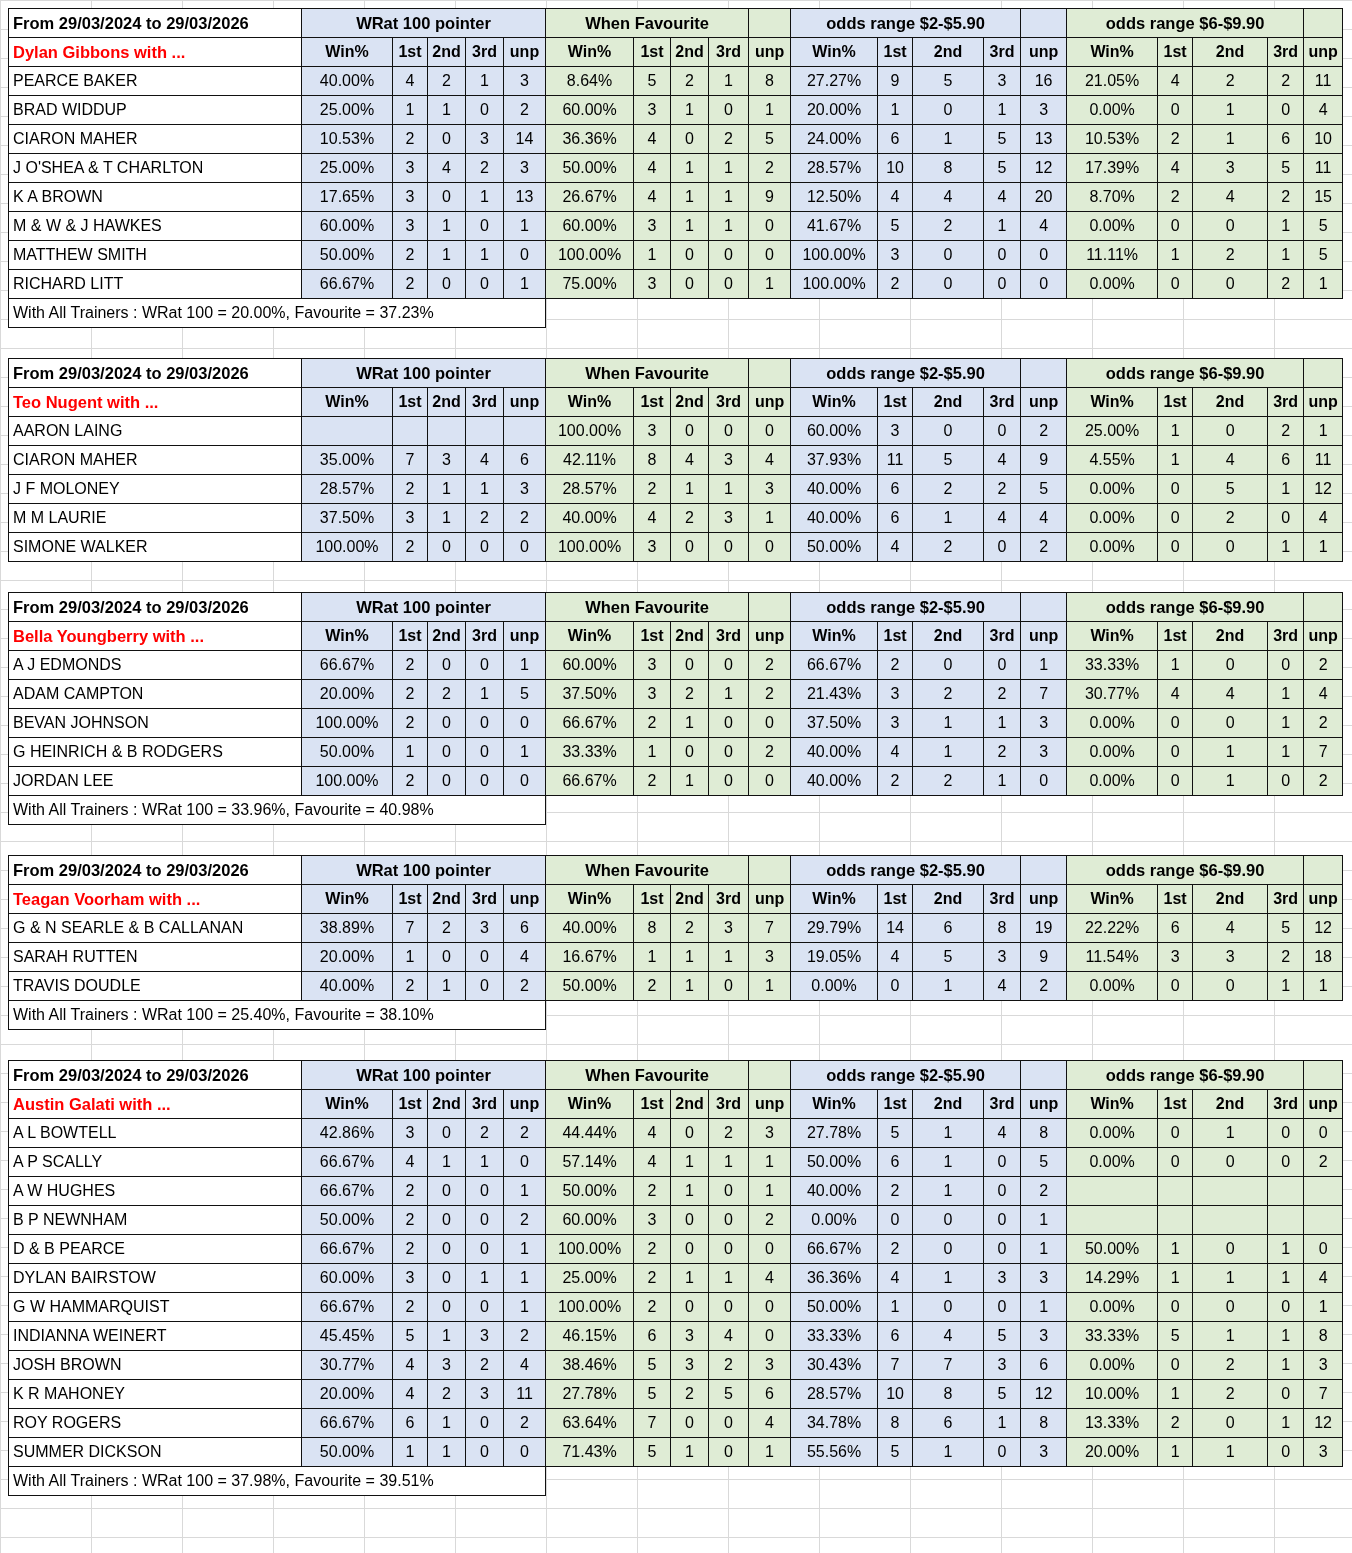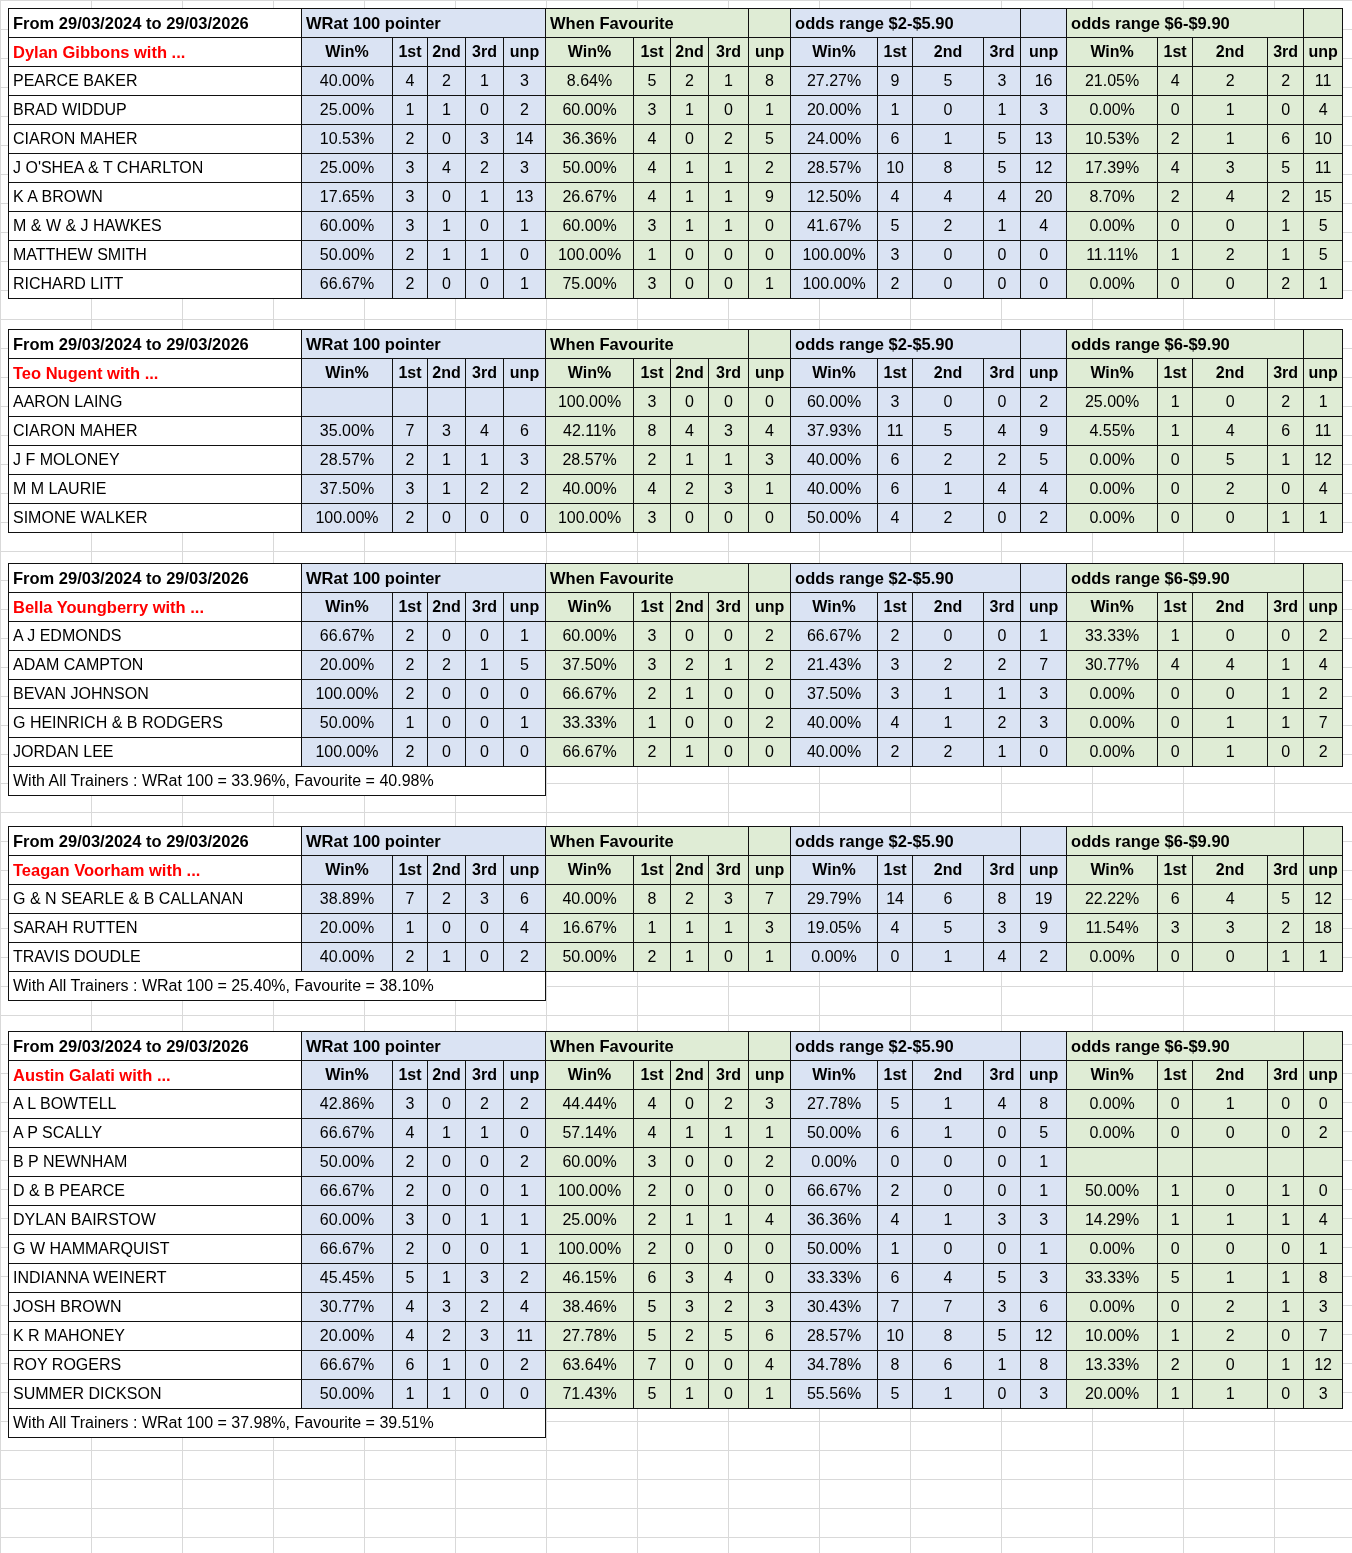--- a/index.html
+++ b/index.html
@@ -23,21 +23,21 @@
   table.block{border-collapse:collapse;table-layout:fixed;width:1334px;}
   td{
     border:1px solid var(--border);
     height:28px;line-height:28px;
     padding:0 4px;font-size:16px;
     overflow:hidden;white-space:nowrap;box-sizing:border-box;
     background:#ffffff;
   }
   td.blue{background:var(--blue);}
   td.green{background:var(--green);}
-  td.sec-title{font-weight:bold;font-size:16.5px;}
+  td.sec-title{font-weight:bold;text-align:center;font-size:16.5px;}
   td.colhead{font-weight:bold;text-align:center;padding:0 1px;}
   td.date-cell{font-weight:bold;font-size:16.5px;}
   td.jockey{color:var(--jockey);font-weight:bold;font-size:16.5px;}
   td.num{text-align:center;padding:0 1px;}
   td.ghost{border:none;background:transparent;}
   div.spacer{height:30px;}
 </style>
 </head>
 <body>
 
@@ -277,20 +277,24 @@
           <td class="blue num">2</td>
           <td class="blue num">0</td>
           <td class="blue num">0</td>
           <td class="blue num">0</td>
           <td class="green num">0.00%</td>
           <td class="green num">0</td>
           <td class="green num">0</td>
           <td class="green num">2</td>
           <td class="green num">1</td>
         </tr>
+        <tr>
+          <td colspan="6">With All Trainers : WRat 100 = 20.00%, Favourite = 37.23%</td>
+          <td class="ghost" colspan="15"></td>
+        </tr>
       </tbody>
     </table>
     <div class="spacer"></div>
     <table class="block">
       <colgroup>
         <col style="width: 293px;">
         <col style="width: 91px;">
         <col style="width: 35px;">
         <col style="width: 38px;">
         <col style="width: 38px;">
@@ -875,43 +879,66 @@
           <td class="blue num">1</td>
           <td class="blue num">0</td>
           <td class="blue num">5</td>
           <td class="green num">0.00%</td>
           <td class="green num">0</td>
           <td class="green num">0</td>
           <td class="green num">0</td>
           <td class="green num">2</td>
         </tr>
         <tr>
-          <td class="trainer">B P NEWNHAM</td>
-          <td class="blue num">50.00%</td>
-          <td class="blue num">2</td>
-          <td class="blue num">0</td>
-          <td class="blue num">0</td>
-          <td class="blue num">2</td>
-          <td class="green num">60.00%</td>
-          <td class="green num">3</td>
-          <td class="green num">0</td>
-          <td class="green num">0</td>
-          <td class="green num">2</td>
-          <td class="blue num">0.00%</td>
-          <td class="blue num">0</td>
-          <td class="blue num">0</td>
-          <td class="blue num">0</td>
-          <td class="blue num">1</td>
+          <td class="trainer">A W HUGHES</td>
+          <td class="blue num">66.67%</td>
+          <td class="blue num">2</td>
+          <td class="blue num">0</td>
+          <td class="blue num">0</td>
+          <td class="blue num">1</td>
+          <td class="green num">50.00%</td>
+          <td class="green num">2</td>
+          <td class="green num">1</td>
+          <td class="green num">0</td>
+          <td class="green num">1</td>
+          <td class="blue num">40.00%</td>
+          <td class="blue num">2</td>
+          <td class="blue num">1</td>
+          <td class="blue num">0</td>
+          <td class="blue num">2</td>
           <td class="green num"></td>
           <td class="green num"></td>
           <td class="green num"></td>
           <td class="green num"></td>
           <td class="green num"></td>
         </tr>
         <tr>
+          <td class="trainer">B P NEWNHAM</td>
+          <td class="blue num">50.00%</td>
+          <td class="blue num">2</td>
+          <td class="blue num">0</td>
+          <td class="blue num">0</td>
+          <td class="blue num">2</td>
+          <td class="green num">60.00%</td>
+          <td class="green num">3</td>
+          <td class="green num">0</td>
+          <td class="green num">0</td>
+          <td class="green num">2</td>
+          <td class="blue num">0.00%</td>
+          <td class="blue num">0</td>
+          <td class="blue num">0</td>
+          <td class="blue num">0</td>
+          <td class="blue num">1</td>
+          <td class="green num"></td>
+          <td class="green num"></td>
+          <td class="green num"></td>
+          <td class="green num"></td>
+          <td class="green num"></td>
+        </tr>
+        <tr>
           <td class="trainer">D &amp; B PEARCE</td>
           <td class="blue num">66.67%</td>
           <td class="blue num">2</td>
           <td class="blue num">0</td>
           <td class="blue num">0</td>
           <td class="blue num">1</td>
           <td class="green num">100.00%</td>
           <td class="green num">2</td>
           <td class="green num">0</td>
           <td class="green num">0</td>

